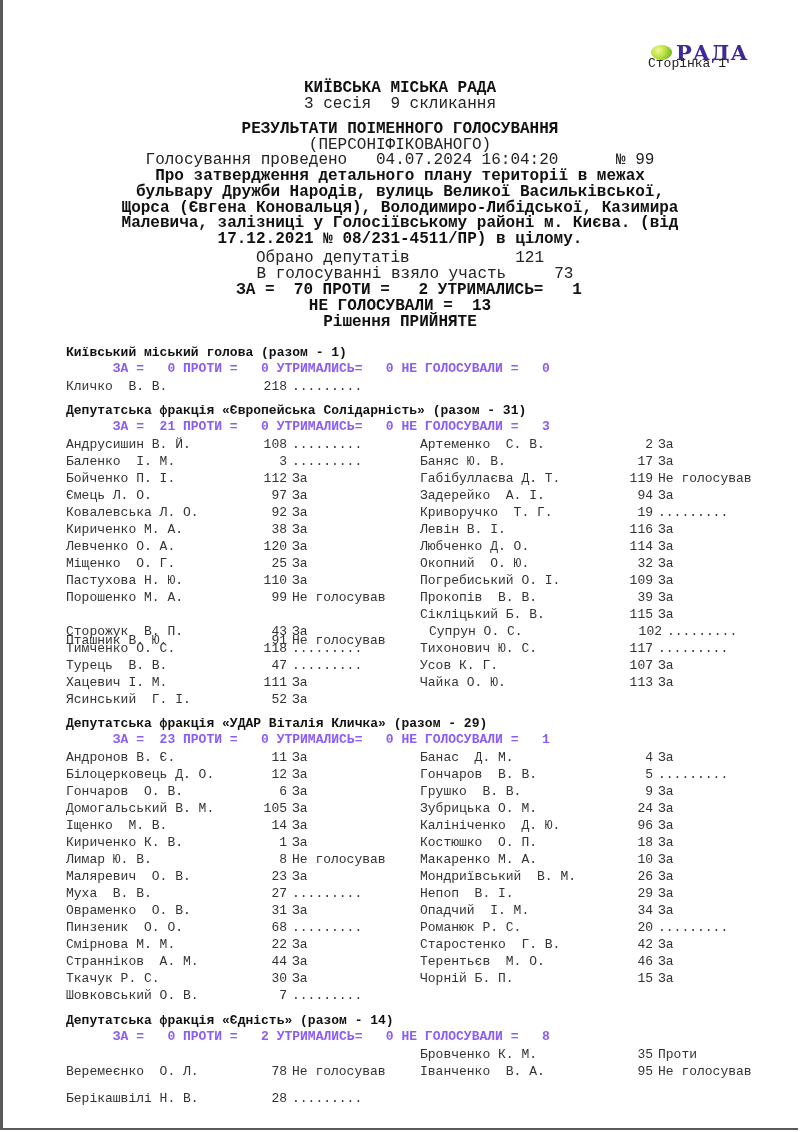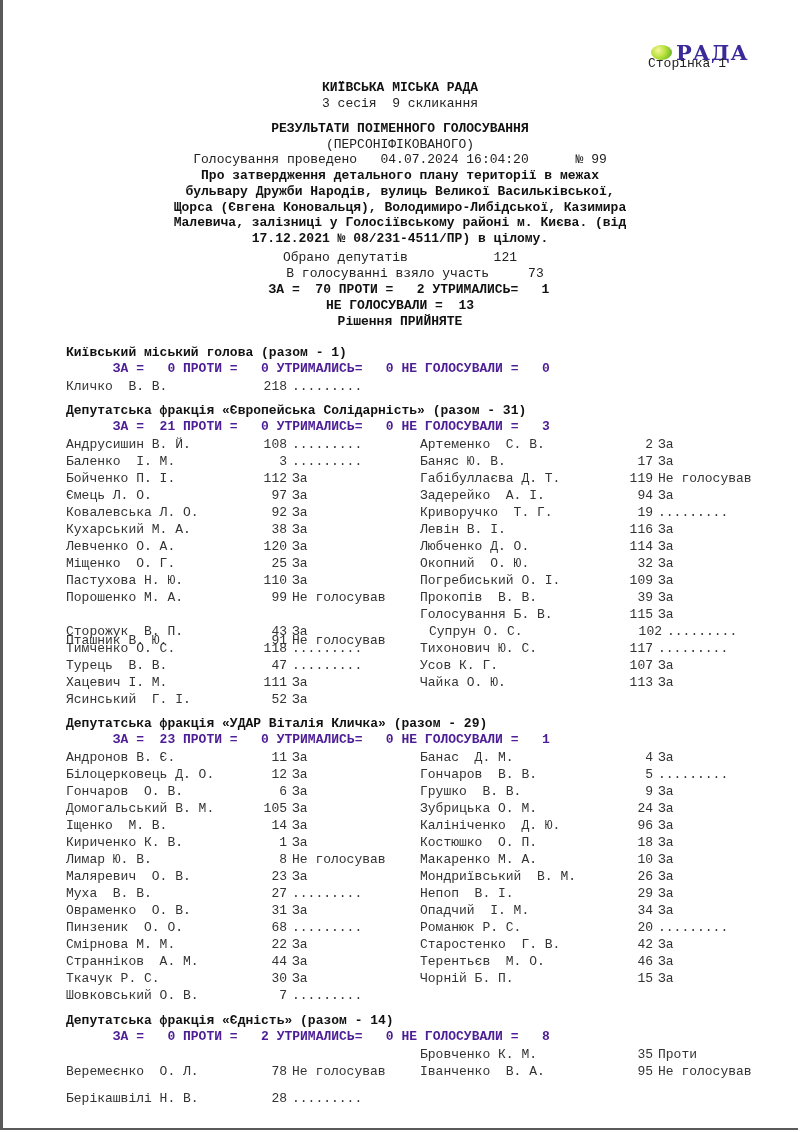--- a/index.html
+++ b/index.html
@@ -16,26 +16,26 @@
     width: 21px; height: 15px; border-radius: 50%;
     background: radial-gradient(circle at 35% 35%, #f4f79a 0%, #b6df3a 45%, #6fb92a 80%, #5aa22a 100%);
     margin-right: 4px;
   }
   .logo-text {
     font-family: "DejaVu Serif", serif; font-weight: bold; font-size: 21px; color: #3b2a9a;
     letter-spacing: 1px; line-height: 1;
   }
   .page-num { position: absolute; left: 648px; top: 56px; font-size: 13px; color: #222; }
 
-  .center { position: absolute; left: 0; width: 800px; text-align: center; white-space: pre; font-size: 13px; line-height: 16px; }
+  .center { position: absolute; left: 0; width: 800px; text-align: center; white-space: pre; font-size: 16px; line-height: 16px; }
   .b { font-weight: bold; color: #111; }
 
   .line { position: absolute; white-space: pre; font-size: 13px; line-height: 16px; }
   .group-title { left: 66px; font-weight: bold; color: #111; }
-  .group-summary { left: 66px; font-weight: bold; color: #4c1d95; }
+  .group-summary { left: 66px; font-weight: bold; color: #8b5cf6; }
 
   .row { position: absolute; height: 17px; font-size: 13px; line-height: 17px; color: #333; white-space: pre; }
   .row .name { position: absolute; left: 0; }
   .row .num { position: absolute; text-align: right; width: 40px; }
   .row .vote { position: absolute; }
   .col-l .num { left: 181px; }
   .col-l .vote { left: 226px; }
   .col-r .num { left: 193px; }
   .col-r .vote { left: 238px; }
 </style>
@@ -72,42 +72,42 @@
     <div class="line group-title" style="top: 345px;">Київський міський голова (разом - 1)</div>
     <div class="line group-summary" style="top: 361px;">      ЗА =   0 ПРОТИ =   0 УТРИМАЛИСЬ=   0 НЕ ГОЛОСУВАЛИ =   0</div>
     <div class="row col-l" style="left: 66px; top: 378px; width: 330px;"><span class="name">Кличко  В. В.</span><span class="num">218</span><span class="vote">.........</span></div>
     <div class="line group-title" style="top: 403px;">Депутатська фракція «Європейська Солідарність» (разом - 31)</div>
     <div class="line group-summary" style="top: 419px;">      ЗА =  21 ПРОТИ =   0 УТРИМАЛИСЬ=   0 НЕ ГОЛОСУВАЛИ =   3</div>
     <div class="row col-l" style="left: 66px; top: 436px; width: 330px;"><span class="name">Андрусишин В. Й.</span><span class="num">108</span><span class="vote">.........</span></div>
     <div class="row col-l" style="left: 66px; top: 453px; width: 330px;"><span class="name">Баленко  І. М.</span><span class="num">3</span><span class="vote">.........</span></div>
     <div class="row col-l" style="left: 66px; top: 470px; width: 330px;"><span class="name">Бойченко П. І.</span><span class="num">112</span><span class="vote">За</span></div>
     <div class="row col-l" style="left: 66px; top: 487px; width: 330px;"><span class="name">Ємець Л. О.</span><span class="num">97</span><span class="vote">За</span></div>
     <div class="row col-l" style="left: 66px; top: 504px; width: 330px;"><span class="name">Ковалевська Л. О.</span><span class="num">92</span><span class="vote">За</span></div>
-    <div class="row col-l" style="left: 66px; top: 521px; width: 330px;"><span class="name">Кухарський М. А.</span><span class="num">38</span><span class="vote">За</span></div>
+    <div class="row col-l" style="left: 66px; top: 521px; width: 330px;"><span class="name">Кириченко М. А.</span><span class="num">38</span><span class="vote">За</span></div>
     <div class="row col-l" style="left: 66px; top: 538px; width: 330px;"><span class="name">Левченко О. А.</span><span class="num">120</span><span class="vote">За</span></div>
     <div class="row col-l" style="left: 66px; top: 555px; width: 330px;"><span class="name">Міщенко  О. Г.</span><span class="num">25</span><span class="vote">За</span></div>
     <div class="row col-l" style="left: 66px; top: 572px; width: 330px;"><span class="name">Пастухова Н. Ю.</span><span class="num">110</span><span class="vote">За</span></div>
     <div class="row col-l" style="left: 66px; top: 589px; width: 330px;"><span class="name">Порошенко М. А.</span><span class="num">99</span><span class="vote">Не голосував</span></div>
     <div class="row col-l" style="left: 66px; top: 632px; width: 330px;"><span class="name">Пташник В. Ю.</span><span class="num">91</span><span class="vote">Не голосував</span></div>
     <div class="row col-l" style="left: 66px; top: 623px; width: 330px;"><span class="name">Сторожук  В. П.</span><span class="num">43</span><span class="vote">За</span></div>
     <div class="row col-l" style="left: 66px; top: 640px; width: 330px;"><span class="name">Тимченко О. С.</span><span class="num">118</span><span class="vote">.........</span></div>
     <div class="row col-l" style="left: 66px; top: 657px; width: 330px;"><span class="name">Турець  В. В.</span><span class="num">47</span><span class="vote">.........</span></div>
     <div class="row col-l" style="left: 66px; top: 674px; width: 330px;"><span class="name">Хацевич І. М.</span><span class="num">111</span><span class="vote">За</span></div>
     <div class="row col-l" style="left: 66px; top: 691px; width: 330px;"><span class="name">Ясинський  Г. І.</span><span class="num">52</span><span class="vote">За</span></div>
     <div class="row col-r" style="left: 420px; top: 436px; width: 330px;"><span class="name">Артеменко  С. В.</span><span class="num">2</span><span class="vote">За</span></div>
     <div class="row col-r" style="left: 420px; top: 453px; width: 330px;"><span class="name">Баняс Ю. В.</span><span class="num">17</span><span class="vote">За</span></div>
     <div class="row col-r" style="left: 420px; top: 470px; width: 330px;"><span class="name">Габібуллаєва Д. Т.</span><span class="num">119</span><span class="vote">Не голосував</span></div>
     <div class="row col-r" style="left: 420px; top: 487px; width: 330px;"><span class="name">Задерейко  А. І.</span><span class="num">94</span><span class="vote">За</span></div>
     <div class="row col-r" style="left: 420px; top: 504px; width: 330px;"><span class="name">Криворучко  Т. Г.</span><span class="num">19</span><span class="vote">.........</span></div>
     <div class="row col-r" style="left: 420px; top: 521px; width: 330px;"><span class="name">Левін В. І.</span><span class="num">116</span><span class="vote">За</span></div>
     <div class="row col-r" style="left: 420px; top: 538px; width: 330px;"><span class="name">Любченко Д. О.</span><span class="num">114</span><span class="vote">За</span></div>
     <div class="row col-r" style="left: 420px; top: 555px; width: 330px;"><span class="name">Окопний  О. Ю.</span><span class="num">32</span><span class="vote">За</span></div>
     <div class="row col-r" style="left: 420px; top: 572px; width: 330px;"><span class="name">Погребиський О. І.</span><span class="num">109</span><span class="vote">За</span></div>
     <div class="row col-r" style="left: 420px; top: 589px; width: 330px;"><span class="name">Прокопів  В. В.</span><span class="num">39</span><span class="vote">За</span></div>
-    <div class="row col-r" style="left: 420px; top: 606px; width: 330px;"><span class="name">Голосування Б. В.</span><span class="num">115</span><span class="vote">За</span></div>
+    <div class="row col-r" style="left: 420px; top: 606px; width: 330px;"><span class="name">Сікліцький Б. В.</span><span class="num">115</span><span class="vote">За</span></div>
     <div class="row col-r" style="left: 416px; top: 623px; width: 330px; margin-left: 13px;"><span class="name">Супрун О. С.</span><span class="num">102</span><span class="vote">.........</span></div>
     <div class="row col-r" style="left: 420px; top: 640px; width: 330px;"><span class="name">Тихонович Ю. С.</span><span class="num">117</span><span class="vote">.........</span></div>
     <div class="row col-r" style="left: 420px; top: 657px; width: 330px;"><span class="name">Усов К. Г.</span><span class="num">107</span><span class="vote">За</span></div>
     <div class="row col-r" style="left: 420px; top: 674px; width: 330px;"><span class="name">Чайка О. Ю.</span><span class="num">113</span><span class="vote">За</span></div>
     <div class="line group-title" style="top: 716px;">Депутатська фракція «УДАР Віталія Кличка» (разом - 29)</div>
     <div class="line group-summary" style="top: 732px;">      ЗА =  23 ПРОТИ =   0 УТРИМАЛИСЬ=   0 НЕ ГОЛОСУВАЛИ =   1</div>
     <div class="row col-l" style="left: 66px; top: 749px; width: 330px;"><span class="name">Андронов В. Є.</span><span class="num">11</span><span class="vote">За</span></div>
     <div class="row col-l" style="left: 66px; top: 766px; width: 330px;"><span class="name">Білоцерковець Д. О.</span><span class="num">12</span><span class="vote">За</span></div>
     <div class="row col-l" style="left: 66px; top: 783px; width: 330px;"><span class="name">Гончаров  О. В.</span><span class="num">6</span><span class="vote">За</span></div>
     <div class="row col-l" style="left: 66px; top: 800px; width: 330px;"><span class="name">Домогальський В. М.</span><span class="num">105</span><span class="vote">За</span></div>

